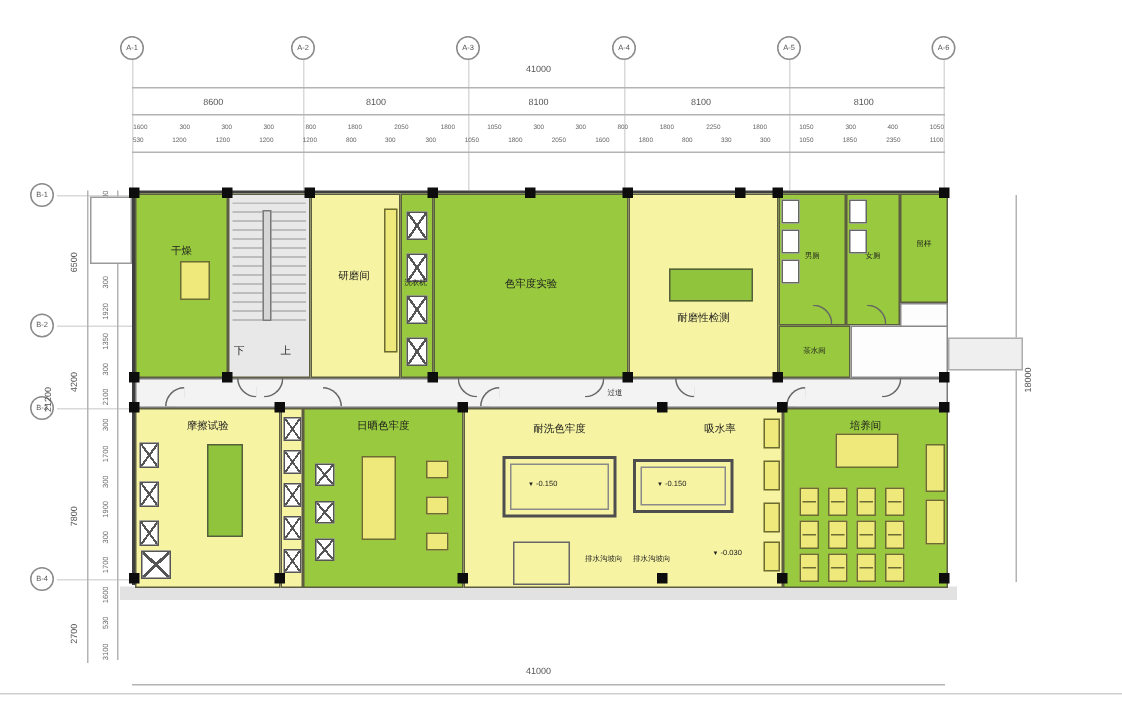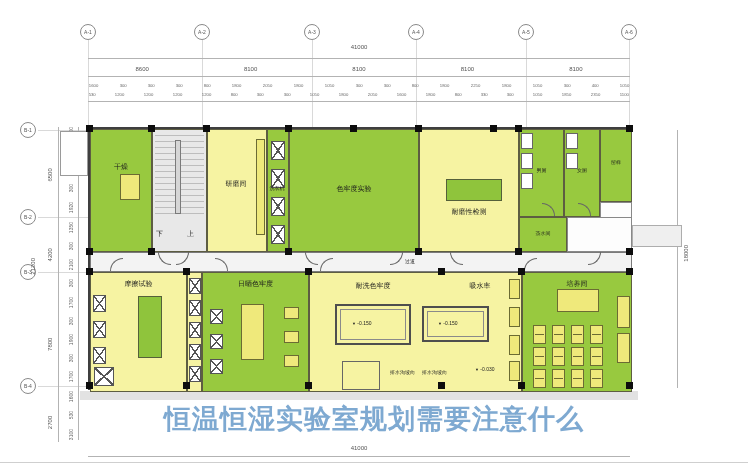--- a/index.html
+++ b/index.html
@@ -348,15 +348,14 @@
       <em style="font-style:normal">-0.030</em>
     </span>
     <span class="lvl" style="left:300px;top:240px">排水沟坡向</span>
     <span class="lvl" style="left:332px;top:240px">排水沟坡向</span>
   </div>
 
   <div class="dtext" style="left:88px;top:445px;width:542px">41000</div>
   <div class="dline" style="left:88px;top:456px;width:542px;height:1px"></div>
   <div class="pageline"></div>
 
-  <div class="title" style="color: rgb(126, 169, 209);">恒温恒湿实验室规划需要注意什么</div>
 
 </div>
 
 </body></html>

